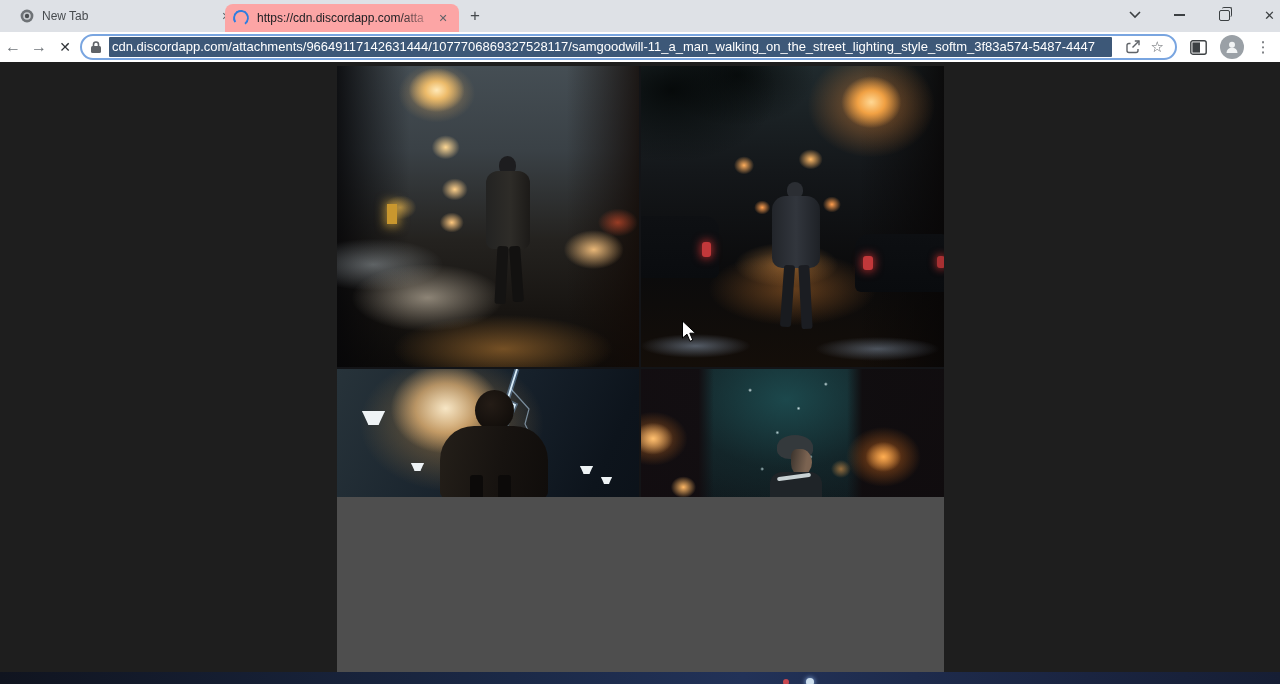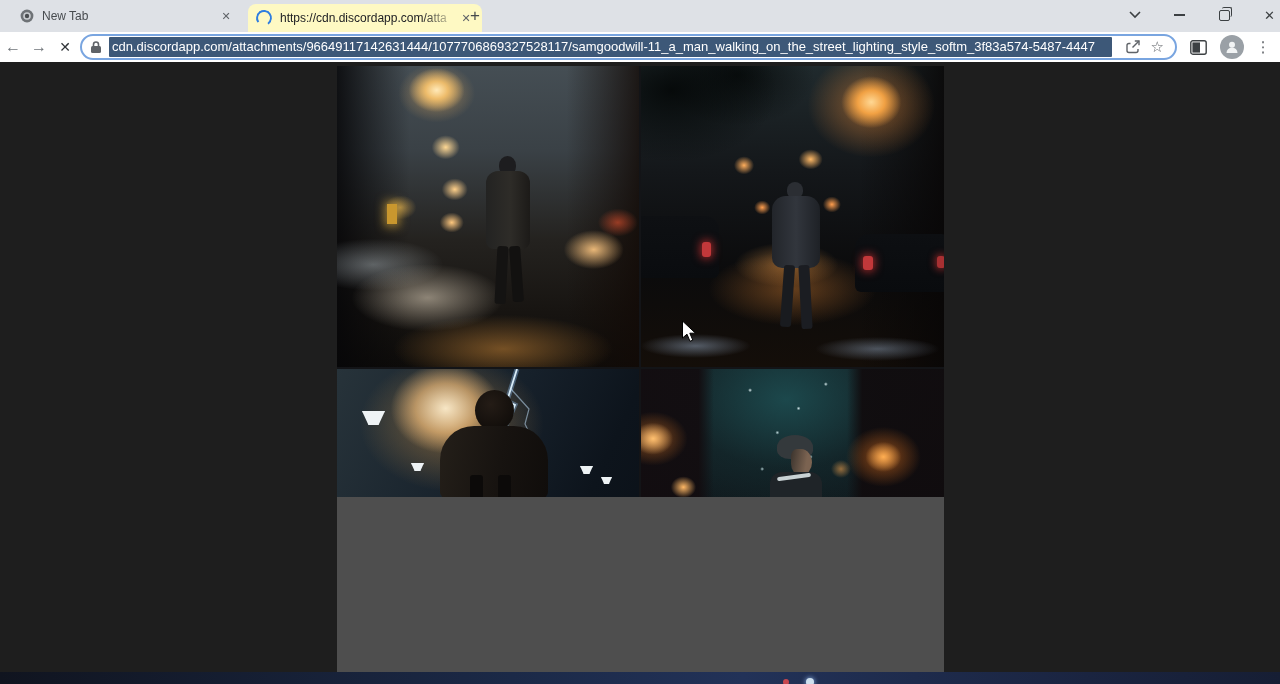--- a/index.html
+++ b/index.html
@@ -6,21 +6,21 @@
   body{
     width:1280px;height:684px;position:relative;overflow:hidden;
     font-family:"Liberation Sans",sans-serif;background:#1e1e1e;
     -webkit-font-smoothing:antialiased;
   }
   
   .tabstrip{position:absolute;top:0;left:0;width:1280px;height:32px;background:var(--titlebar,#dee1e6);padding-left:12px;}
   .tab{position:absolute;display:flex;align-items:center;font-size:12px;}
   .tab-inactive{left:14px;top:0;width:214px;height:31px;padding:0 6px;color:#474b4f;}
   .tab-inactive .tab-title{flex:1;margin-left:8px;overflow:hidden;white-space:nowrap;}
-  .tab-active{left:248px;top:4px;width:218px;height:28px;background:#fef9c3;border-radius:8px 8px 0 0;padding:0 8px;color:#202124;}
+  .tab-active{left:225px;top:4px;width:218px;height:28px;background:#fca5a5;border-radius:8px 8px 0 0;padding:0 8px;color:#202124;}
   .tab-active .tab-title{flex:1;margin-left:8px;overflow:hidden;white-space:nowrap;
     -webkit-mask-image:linear-gradient(90deg,#000 80%,transparent);mask-image:linear-gradient(90deg,#000 80%,transparent);}
   .tab-close{width:16px;height:16px;line-height:16px;text-align:center;font-size:11px;color:#5f6368;border-radius:8px;cursor:pointer;flex:0 0 auto;}
   .spinner{width:12px;height:12px;border-radius:50%;flex:0 0 auto;
     border:2.5px solid #2e7de0;border-right-color:transparent;transform:rotate(100deg);}
   .newtab-btn{position:absolute;left:464px;top:6px;width:22px;height:22px;line-height:20px;text-align:center;
     font-size:17px;color:#45494d;cursor:pointer;}
   .win-controls{position:absolute;right:0;top:0;height:30px;display:flex;align-items:center;}
   .win-btn{width:45px;height:30px;display:flex;align-items:center;justify-content:center;color:#3c4043;font-size:13px;cursor:pointer;}
   .restore-box{width:9px;height:9px;border:1.3px solid #3c4043;border-radius:2px;position:relative;}

